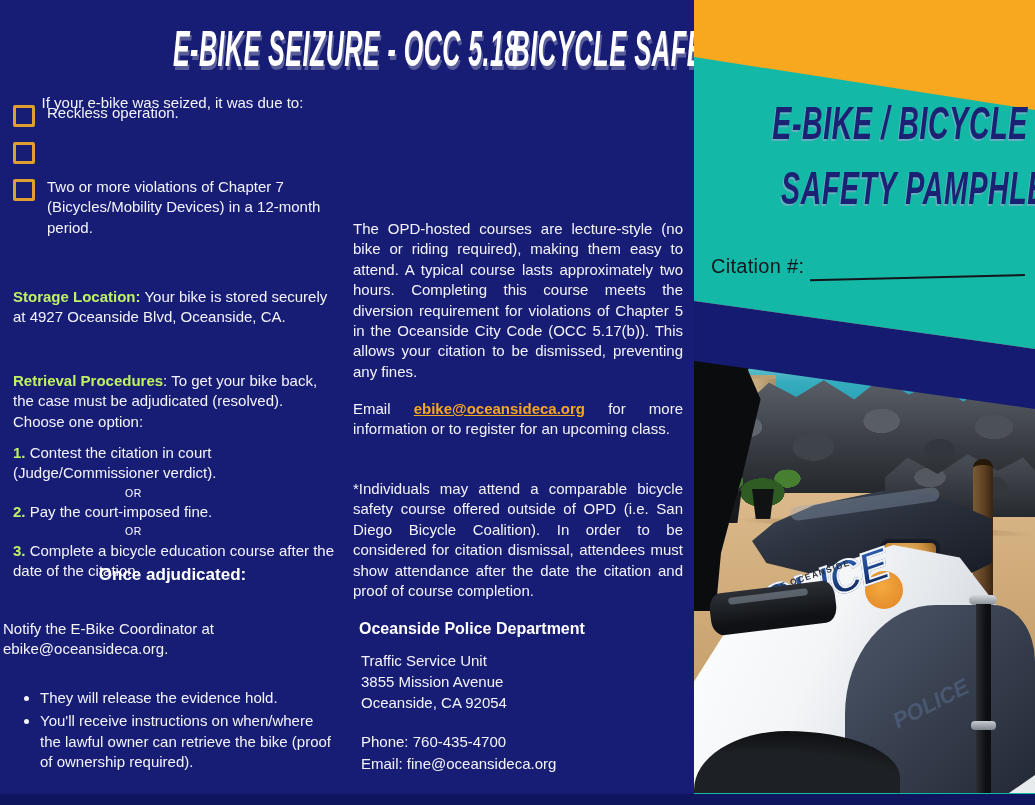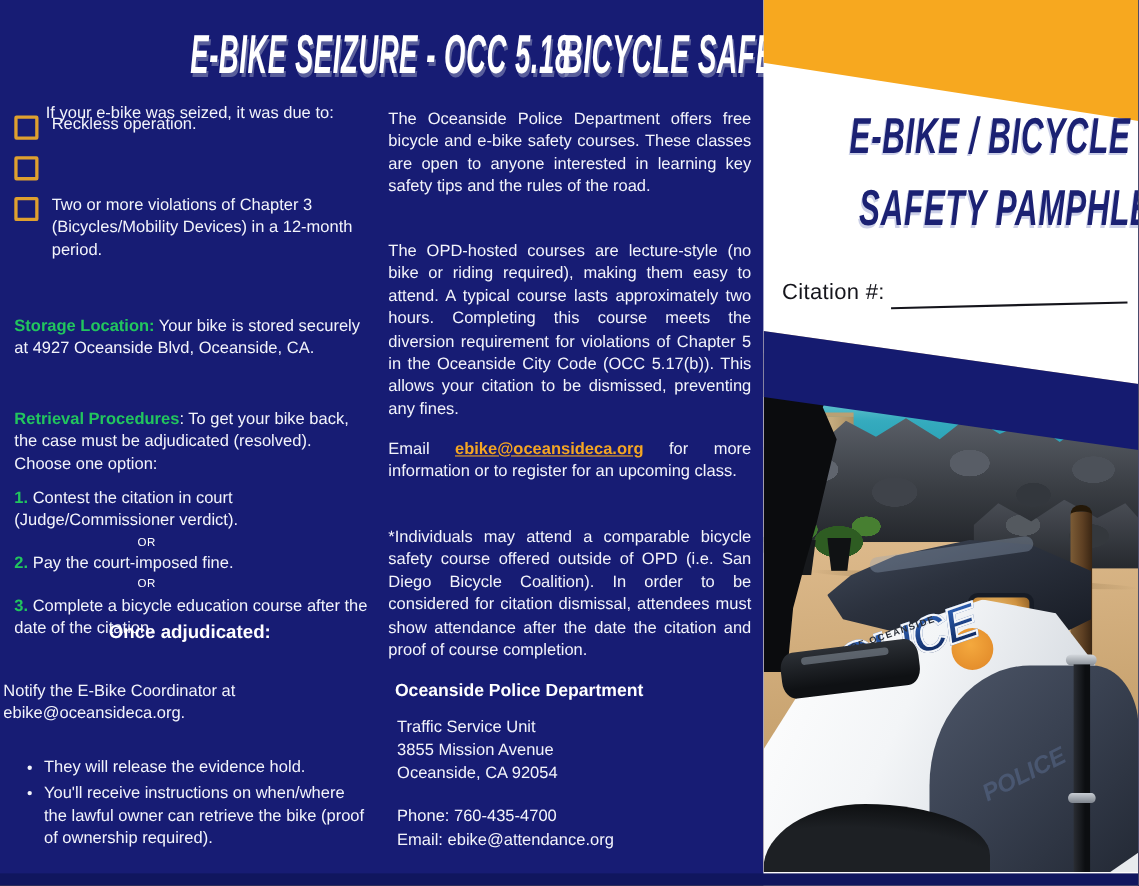--- a/index.html
+++ b/index.html
@@ -1,35 +1,35 @@
 <!DOCTYPE html>
 <html><head>
 <meta charset="utf-8">
 <style>
   html,body{margin:0;padding:0;background:#444;}
   .page{position:relative;width:1035px;height:805px;overflow:hidden;
         background:#171C74;font-family:"Liberation Sans",sans-serif;}
   .panel{position:absolute;top:0;height:805px;}
   .panel-left{left:0;width:345px;}
   .panel-mid{left:345px;width:349px;}
-  .panel-right{left:694px;width:341px;background:#ffffff;}
+  .panel-right{left:694px;width:341px;background:#14b8a6;}
 
   
   .h-wrap{position:absolute;left:0;right:0;text-align:center;white-space:nowrap;}
   .cond{display:inline-block;font-weight:bold;font-style:italic;
         transform:scaleX(0.50);transform-origin:center;
         color:#fff;font-size:50px;letter-spacing:1px;
         text-shadow:3px 4px 0 rgba(190,196,214,0.40);}
   .cond-mid{transform:scaleX(0.51);}
   .cond-navy{color:#1B2173;font-size:46px;transform:scaleX(0.62);
         text-shadow:-2px 2px 0 rgba(164,172,214,0.55);}
 
   .txt{color:#f3f4fb;font-size:15px;line-height:1.36;}
   .abs{position:absolute;}
-  b,.bold{color:#22c55e;font-weight:bold;}
+  b,.bold{color:#bef264;font-weight:bold;}
 
   
   .intro{top:78px;left:0;right:0;text-align:center;}
   .check-list{top:103px;left:13px;right:14px;}
   .check-row{display:flex;align-items:flex-start;margin-bottom:13px;}
   .checkbox{flex:0 0 auto;width:16px;height:16px;margin:2px 12px 0 0;
             border:3px solid #DFA02F;border-radius:2px;background:transparent;}
   .storage{top:272px;left:13px;width:318px;}
   .retrieval{top:356px;left:13px;width:322px;}
   .options{top:443px;left:13px;width:326px;}
@@ -158,21 +158,21 @@
     <div class="abs check-list">
       <div class="check-row">
         <span class="checkbox"></span>
         <span class="txt">Reckless operation.</span>
       </div>
       <div class="check-row">
         <span class="checkbox"></span>
       </div>
       <div class="check-row">
         <span class="checkbox"></span>
-        <span class="txt">Two or more violations of Chapter 3 (Bicycles/Mobility Devices) in a 12-month period.</span>
+        <span class="txt">Two or more violations of Chapter 7 (Bicycles/Mobility Devices) in a 12-month period.</span>
       </div>
     </div>
 
     <p class="abs txt storage"><b>Storage Location:</b><span> Your bike is stored securely at 4927 Oceanside Blvd, Oceanside, CA.</span></p>
 
     <p class="abs txt retrieval"><b>Retrieval Procedures</b><span>: To get your bike back, the case must be adjudicated (resolved). Choose one option:</span></p>
 
     <div class="abs txt options">
       <div><b>1.</b><span> Contest the citation in court (Judge/Commissioner verdict).</span></div>
       <div class="or">OR</div>
@@ -191,36 +191,35 @@
         <li>You'll receive instructions on when/where the lawful owner can retrieve the bike (proof of ownership required).</li>
       </ul>
     </div>
   </section>
 
   <section class="panel panel-mid">
     <div class="h-wrap" style="top:20px;">
       <span class="cond cond-mid">BICYCLE SAFETY COURSE</span>
     </div>
 
-    <p class="abs txt jpara p1">The Oceanside Police Department offers free bicycle and e-bike safety courses. These classes are open to anyone interested in learning key safety tips and the rules of the road.</p>
     <p class="abs txt jpara p2">The OPD-hosted courses are lecture-style (no bike or riding required), making them easy to attend. A typical course lasts approximately two hours. Completing this course meets the diversion requirement for violations of Chapter 5 in the Oceanside City Code (OCC 5.17(b)). This allows your citation to be dismissed, preventing any fines.</p>
 
     <p class="abs txt jpara p3"><span>Email </span><a class="email-link" href="#">ebike@oceansideca.org</a><span> for more information or to register for an upcoming class.</span></p>
 
     <p class="abs txt jpara p4">*Individuals may attend a comparable bicycle safety course offered outside of OPD (i.e. San Diego Bicycle Coalition). In order to be considered for citation dismissal, attendees must show attendance after the date the citation and proof of course completion.</p>
 
     <div class="abs dept-name">Oceanside Police Department</div>
     <div class="abs txt dept-addr">
       <div>Traffic Service Unit</div>
       <div>3855 Mission Avenue</div>
       <div>Oceanside, CA 92054</div>
     </div>
     <div class="abs txt dept-contact">
       <div>Phone: 760-435-4700</div>
-      <div>Email: ebike@attendance.org</div>
+      <div>Email: fine@oceansideca.org</div>
     </div>
   </section>
 
   <section class="panel panel-right">
     <div class="orange-band"></div>
 
     <div class="rp-title">
       <div><span class="cond cond-navy">E-BIKE / BICYCLE</span></div>
       <div><span class="cond cond-navy">SAFETY PAMPHLET</span></div>
     </div>

